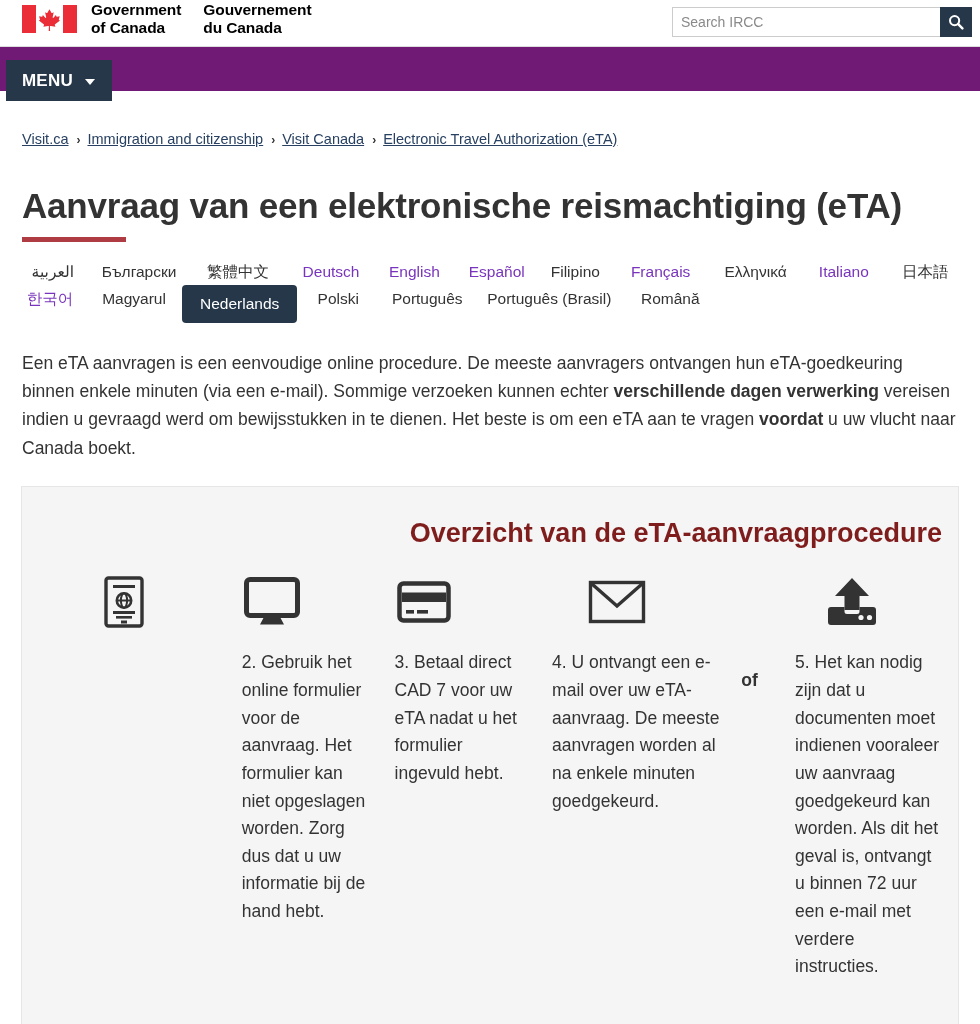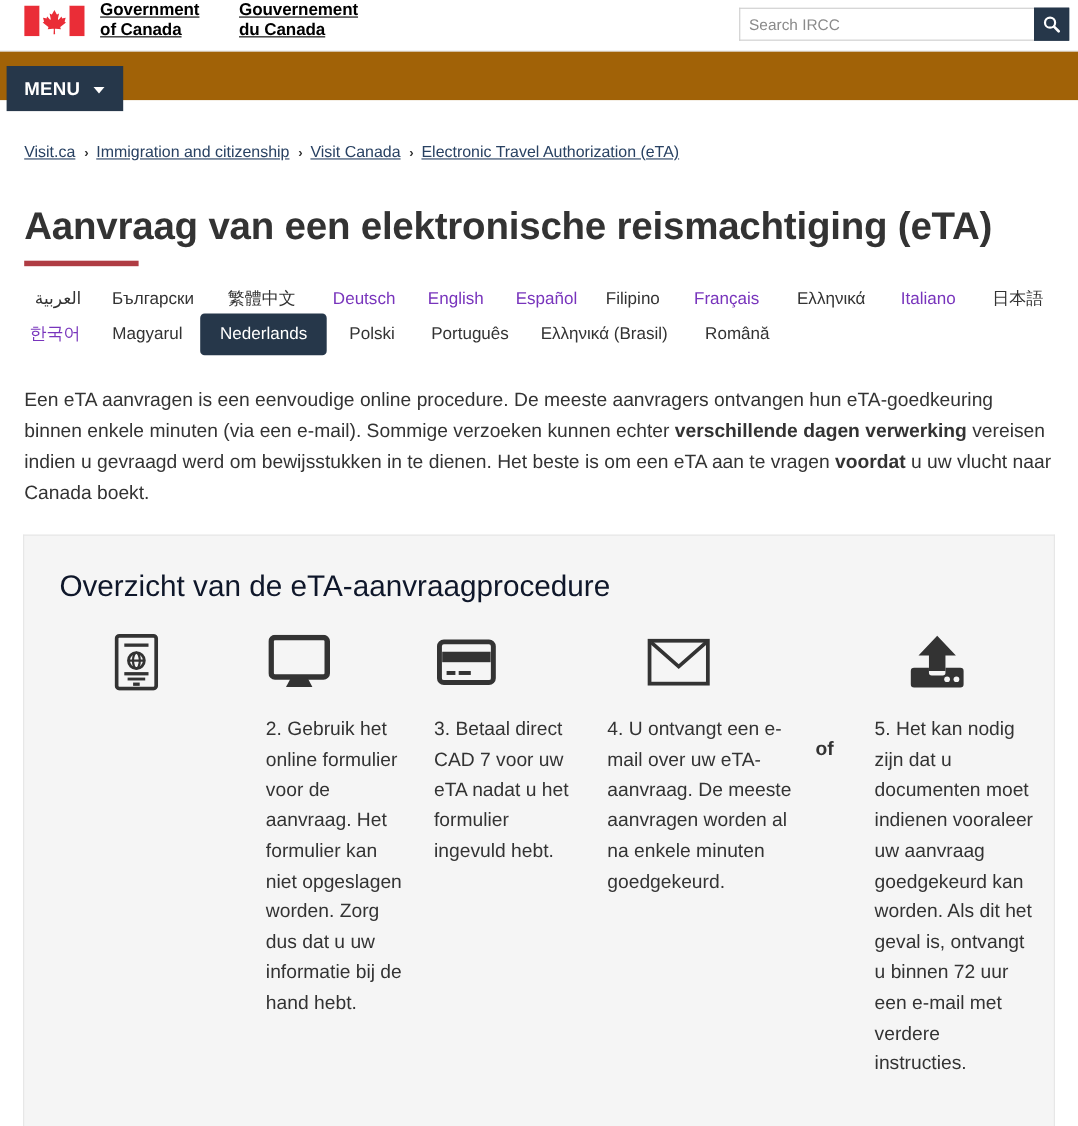--- a/index.html
+++ b/index.html
@@ -30,29 +30,28 @@
     gap: 14px;
   }
   .flag {
     width: 55px; height: 28px;
     display: block;
     position: relative;
     flex: 0 0 auto;
   }
   .brand-words {
     display: flex;
-    gap: 36px;
+    gap: 22px;
     font-family: "Liberation Sans", sans-serif;
     font-size: 15.5px;
     font-weight: 700;
     line-height: 1.18;
     color: #000000;
     letter-spacing: -0.1px;
     padding-top: 1px;
-    text-decoration: underline;
   }
   .brand-words span { display: block; white-space: nowrap; }
 
   .search-wrap {
     position: absolute;
     right: 8px; top: 7px;
     display: flex;
     height: 30px;
   }
   .search-input {
@@ -77,21 +76,21 @@
     display: flex;
     align-items: center;
     justify-content: center;
     padding: 0;
   }
   .search-btn svg { display:block; }
 
   
   .menu-row {
     height: 44px;
-    background: #a16207;
+    background: #701a75;
     position: relative;
   }
   .menu-btn {
     position: absolute;
     left: 6px; top: 13px;
     height: 41px;
     min-width: 106px;
     background: #26374a;
     color: #ffffff;
     border: none;
@@ -153,21 +152,21 @@
     background: #af3c43;
   }
 
   
   .lang-block {
     margin: 16px 0 0 14px;
     width: 952px;
   }
   .lang-row {
     display: flex;
-    align-items: center;
+    align-items: flex-start;
     flex-wrap: nowrap;
   }
   .lang-item {
     font-size: 15.5px;
     line-height: 1;
     text-align: center;
     white-space: nowrap;
     padding: 6px 0;
     text-decoration: none;
     color: #7834bc;
@@ -197,24 +196,25 @@
     margin: 24px 0 0 21px;
     width: 938px;
     background: #f5f5f5;
     border: 1px solid #e6e6e6;
     border-bottom: none;
     padding: 22px 16px 24px 16px;
     min-height: 573px;
   }
   .panel-title {
     font-size: 27px;
-    font-weight: 400;
-    color: #0f172a;
+    font-weight: 700;
+    color: #7f1d1d;
     margin: 8px 0 0 16px;
     line-height: 1.2;
+    text-align: right;
   }
   .steps {
     display: flex;
     align-items: flex-start;
     margin-top: 22px;
     padding-left: 4px;
   }
   .step {
     display: flex;
     flex-direction: column;
@@ -323,21 +323,21 @@
       <a class="lang-item dark" style="width: 98px;">Ελληνικά</a>
       <a class="lang-item" style="width: 84px;">Italiano</a>
       <a class="lang-item dark" style="width: 84px;">日本語</a>
     </div>
   <div class="lang-row" id="lang-row-2">
       <a class="lang-item" style="width: 72px;">한국어</a>
       <a class="lang-item dark" style="width: 96px;">Magyarul</a>
       <a class="lang-item active">Nederlands</a>
       <a class="lang-item dark" style="width: 82px;">Polski</a>
       <a class="lang-item dark" style="width: 96px;">Português</a>
-      <a class="lang-item dark" style="width: 148px;">Ελληνικά (Brasil)</a>
+      <a class="lang-item dark" style="width: 148px;">Português (Brasil)</a>
       <a class="lang-item dark" style="width: 94px;">Română</a>
     </div>
 </div>
 
 <p class="intro">
   <span>Een eTA aanvragen is een eenvoudige online procedure. De meeste aanvragers ontvangen hun eTA-goedkeuring binnen enkele minuten (via een e-mail). Sommige verzoeken kunnen echter </span><b>verschillende dagen verwerking</b><span> vereisen indien u gevraagd werd om bewijsstukken in te dienen. Het beste is om een eTA aan te vragen </span><b>voordat</b><span> u uw vlucht naar Canada boekt.</span>
 </p>
 
 <section class="panel">
   <h2 class="panel-title">Overzicht van de eTA-aanvraagprocedure</h2>

